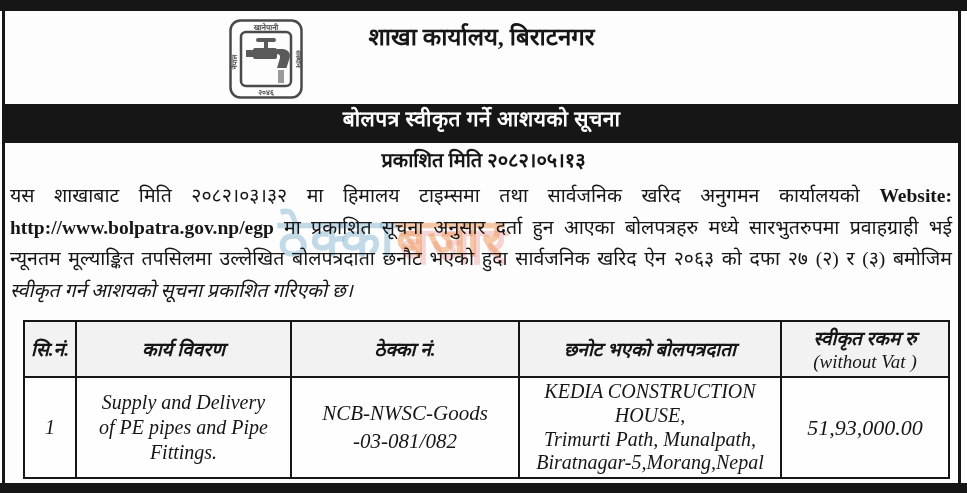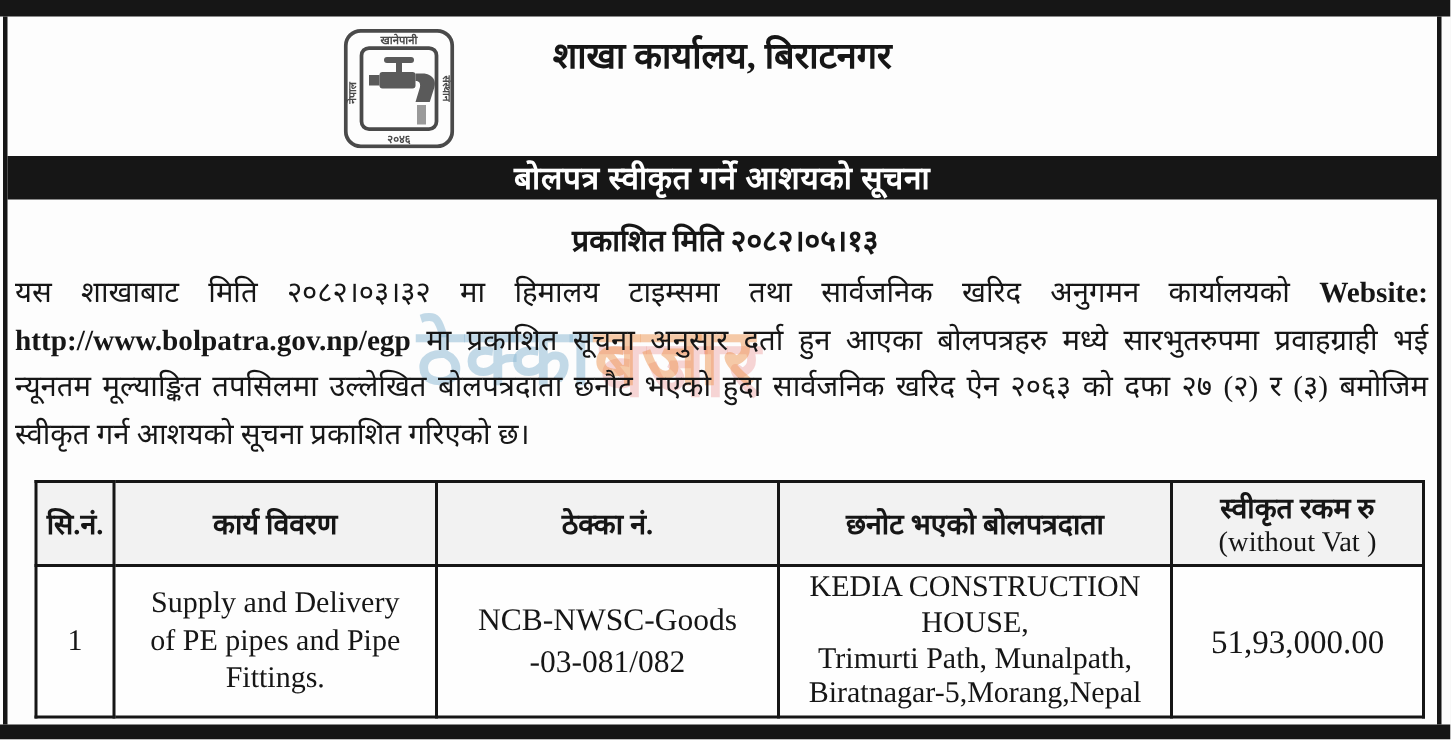--- a/index.html
+++ b/index.html
@@ -12,44 +12,44 @@
   .bottom-bar{ position:absolute; bottom:0; left:0; width:100%; height:10px; background:#161616; }
   .side-border-left{ position:absolute; top:11px; bottom:10px; left:2px; width:3px; background:#161616; }
   .side-border-right{ position:absolute; top:11px; bottom:10px; right:6px; width:3px; background:#161616; }
 
   .header{ position:absolute; top:11px; left:5px; right:9px; height:83px; text-align:center; }
   .logo{ position:absolute; left:224px; top:8px; width:74px; height:80px; }
   .org-name{ font-weight:bold; font-size:34px; line-height:1.1; padding-top:8px; letter-spacing:.5px; }
   .office-name{ font-weight:bold; font-size:24px; margin-top:8px; }
 
   .banner{
-    position:absolute; top:104px; left:5px; right:9px; height:29px;
+    position:absolute; top:104px; left:5px; right:9px; height:39px;
     background:#161616; color:#ffffff; text-align:center;
     font-weight:bold; font-size:21px; line-height:31px; letter-spacing:.5px;
   }
   .published{ position:absolute; top:146px; left:0; width:100%; text-align:center; font-weight:bold; font-size:20px; }
 
   .watermark{
     position:absolute; top:200px; left:278px; z-index:0;
     font-size:52px; font-weight:bold; white-space:nowrap; letter-spacing:2px;
     pointer-events:none;
   }
   .wm-blue{ color:rgba(146,188,214,.55); }
   .wm-orange{ color:rgba(238,150,82,.5); text-shadow:4px 8px 0 rgba(225,70,70,.22); }
 
   .paragraph{
     position:absolute; top:180px; left:10px; right:15px; z-index:1;
     font-size:19.5px; line-height:31.5px;
   }
   .para-line{ text-align:justify; text-align-last:justify; }
-  .para-line.last{ text-align-last:left; }
+  .para-line.last{ text-align-last:left;font-style:italic; }
   .bold{ font-weight:bold; }
 
   .table-wrap{ position:absolute; top:320px; left:23px; z-index:1; }
-  table{ border-collapse:collapse; table-layout:fixed; width:925px; background:transparent; }
+  table{ border-collapse:collapse; table-layout:fixed; width:925px; background:transparent;font-style:italic; }
   th,td{ border:2.5px solid #161616; text-align:center; vertical-align:middle; padding:2px 4px; }
   th{ height:56px; font-size:19px; font-weight:bold; background:rgba(0,0,0,0.045); }
   td{ height:100px; background:rgba(255,255,255,0.35); }
   .th-sub{ font-weight:normal; font-size:19px; }
   .cell-sn{ font-size:20px; }
   .cell-work{ font-size:20px; line-height:1.25; padding:12px 22px; }
   .cell-contract{ font-size:21px; line-height:1.3; }
   .cell-bidder{ font-size:20px; line-height:1.18; padding:0 12px; }
   .cell-amount{ font-size:22px; }
 </style>

